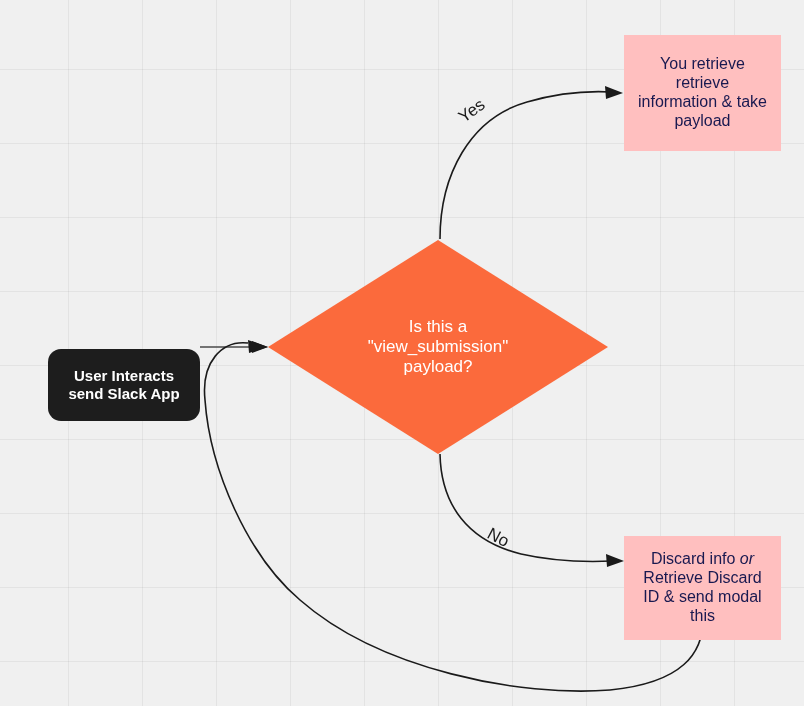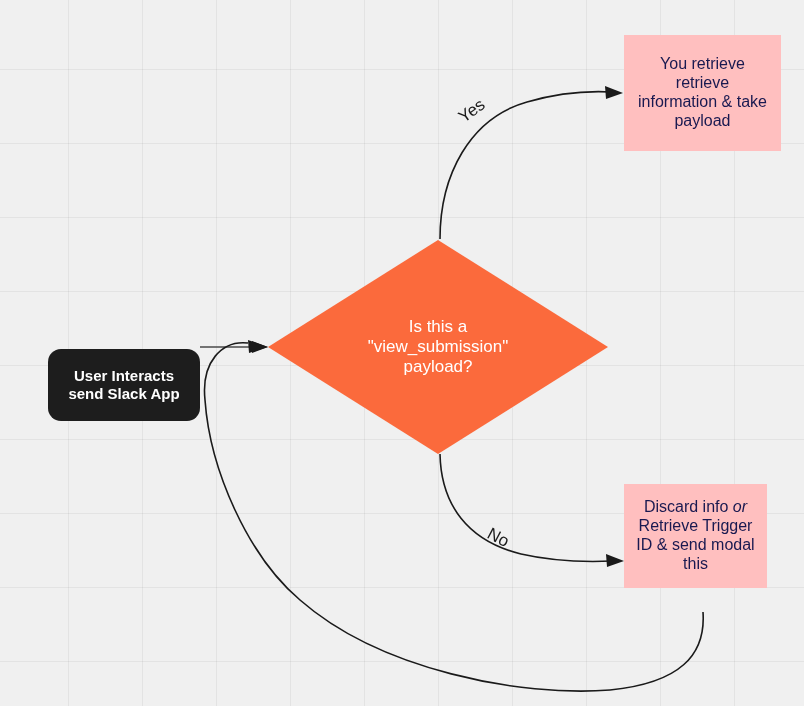--- a/index.html
+++ b/index.html
@@ -76,22 +76,22 @@
     padding: 4px 8px;
   }
   #node-yes-outcome {
     left: 624px;
     top: 35px;
     width: 157px;
     height: 116px;
   }
   #node-no-outcome {
     left: 624px;
-    top: 484px;
-    width: 143px;
+    top: 536px;
+    width: 157px;
     height: 104px;
   }
   .node-pink em {
     font-style: italic;
   }
 
   
   .edge-label {
     position: absolute;
     font-family: "Liberation Sans", sans-serif;
@@ -158,19 +158,19 @@
 
   <div class="node" id="node-decision">
     <span><span>Is this a</span><br><span>"view_submission"</span><br><span>payload?</span></span>
   </div>
 
   <div class="node node-pink" id="node-yes-outcome">
     <span><span>You retrieve</span><br><span>retrieve</span><br><span>information &amp; take</span><br><span>payload</span></span>
   </div>
 
   <div class="node node-pink" id="node-no-outcome">
-    <span><span id="no-line-0">Discard info <em>or</em></span><br><span>Retrieve Trigger</span><br><span>ID &amp; send modal</span><br><span>this</span></span>
+    <span><span id="no-line-0">Discard info <em>or</em></span><br><span>Retrieve Discard</span><br><span>ID &amp; send modal</span><br><span>this</span></span>
   </div>
 
   <div class="edge-label" id="label-yes">Yes</div>
   <div class="edge-label" id="label-no">No</div>
 
 </div>
 
 </body></html>

